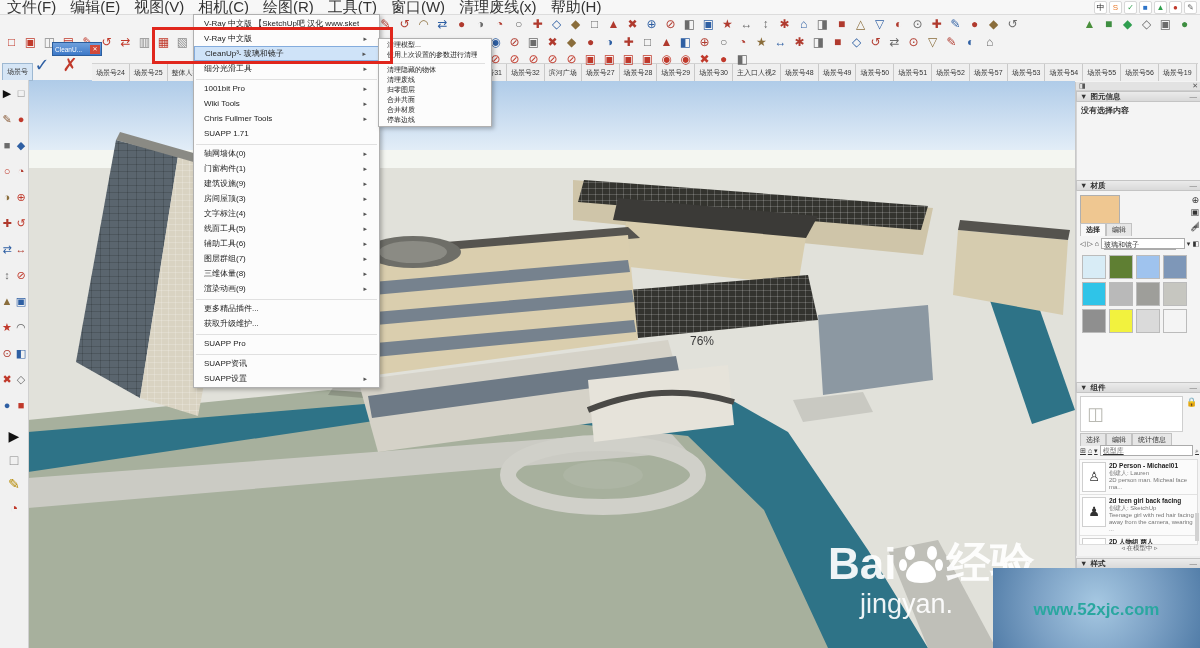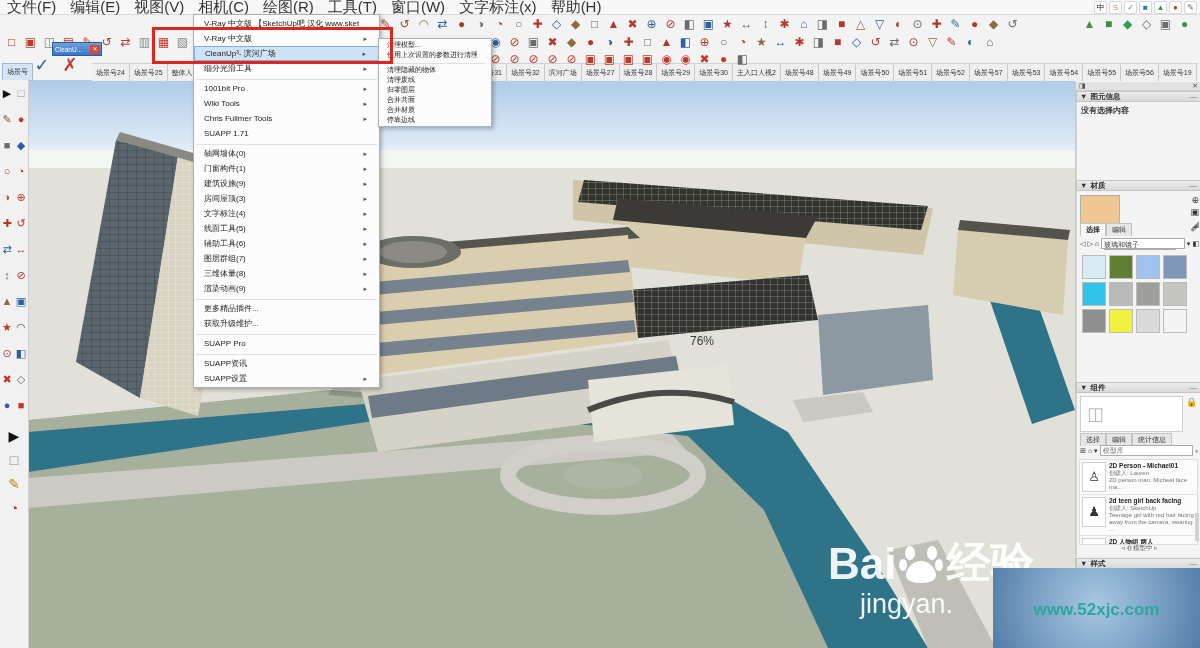--- a/index.html
+++ b/index.html
@@ -181,21 +181,21 @@
 
   <div class="menubar">
 
   <span class="mi">文件(F)</span>
       <span class="mi">编辑(E)</span>
       <span class="mi">视图(V)</span>
       <span class="mi">相机(C)</span>
       <span class="mi">绘图(R)</span>
       <span class="mi">工具(T)</span>
       <span class="mi">窗口(W)</span>
-      <span class="mi">文字标注(x)</span>
+      <span class="mi">清理废线(x)</span>
       <span class="mi">帮助(H)</span>
     </div>
   <div class="tray">
 
   <span class="tric" style="color: rgb(34, 34, 34);">中</span>
       <span class="tric" style="color: rgb(232, 121, 43);">S</span>
       <span class="tric" style="color: rgb(46, 158, 75);">✓</span>
       <span class="tric" style="color: rgb(46, 116, 200);">■</span>
       <span class="tric" style="color: rgb(46, 158, 75);">▲</span>
       <span class="tric" style="color: rgb(192, 57, 43);">●</span>
@@ -454,21 +454,21 @@
       <span>组件</span>
       <span class="mn">—</span>
     </div>
     <div class="secbody" style="top:311px;height:163px;">
       <div style="position:absolute;left:3px;top:3px;width:95px;height:34px;background:#FFF;border:1px solid #CFCFCF;
                   font-size:18px;line-height:34px;text-align:left;padding-left:6px;color:#B9B9B2;">◫</div>
       <span style="position:absolute;right:3px;top:4px;font-size:9px;">🔒</span>
       <div style="position:absolute;left:3px;top:40px;">
         
       <span class="minitab">选择</span><span class="minitab">编辑</span><span class="minitab">统计信息</span></div>
-      <div style="position:absolute;left:3px;top:52px;display:flex;align-items:center;gap:2px;width:119px;">
+      <div style="position:absolute;left:3px;top:52px;display:flex;align-items:center;gap:2px;width:119px;text-decoration:underline;">
         <span>⊞</span>
         <span>⌂</span>
         <span>▾</span>
         <input class="fld" style="flex: 1 1 0%; min-width: 0px;" placeholder="模型库">
         <span>⌕</span>
       </div>
       <div style="position:absolute;left:2px;top:66px;width:117px;height:84px;overflow:hidden;background:#FBFBFB;border:1px solid #DDD;">
 
       <div class="comp-item">
             <div class="comp-thumb">♙</div>
@@ -519,21 +519,21 @@
 
   <div class="menu-item">
         <span class="lab">V-Ray 中文版 【SketchUp吧 汉化 www.sketchupbar.com】</span>
         <span class="arr" style="visibility: hidden;">▸</span>
       </div>
       <div class="menu-item">
         <span class="lab">V-Ray 中文版</span>
         <span class="arr">▸</span>
       </div>
       <div class="menu-item hl">
-        <span class="lab">CleanUp³- 滨河广场</span>
+        <span class="lab">CleanUp³- 玻璃和镜子</span>
         <span class="arr">▸</span>
       </div>
       <div class="menu-item">
         <span class="lab">细分光滑工具</span>
         <span class="arr">▸</span>
       </div>
       <div class="menu-item sep">
         
         
       </div>

